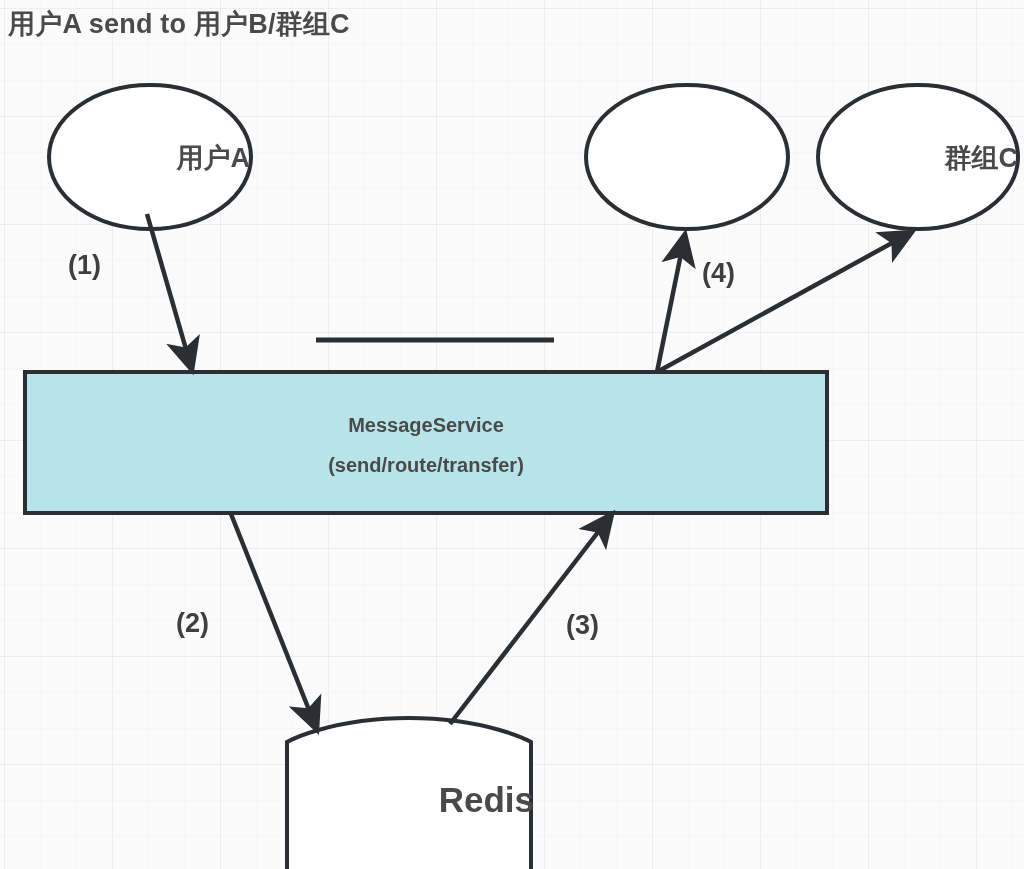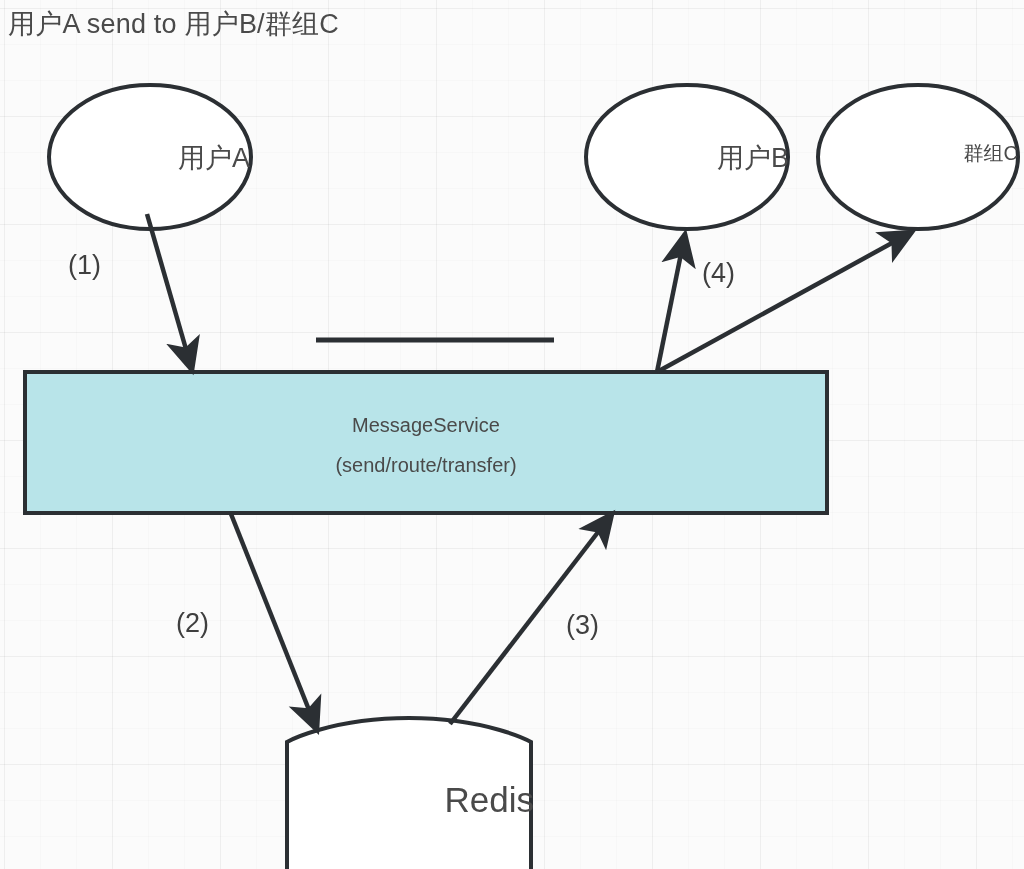--- a/index.html
+++ b/index.html
@@ -15,20 +15,21 @@
     overflow: hidden;
     background-color: #fbfbfb;
     background-image:
       linear-gradient(to right, rgba(0,0,0,0.035) 1px, transparent 1px),
       linear-gradient(to bottom, rgba(0,0,0,0.035) 1px, transparent 1px),
       linear-gradient(to right, rgba(0,0,0,0.016) 1px, transparent 1px),
       linear-gradient(to bottom, rgba(0,0,0,0.016) 1px, transparent 1px);
     background-size: 108px 108px, 108px 108px, 36px 36px, 36px 36px;
     background-position: 4px 8px, 4px 8px, 4px 8px, 4px 8px;
     font-family: "Liberation Sans", "DejaVu Sans", sans-serif;
+    font-weight: bold;
   }
   #diagram-svg {
     position: absolute;
     left: 0;
     top: 0;
     width: 1024px;
     height: 869px;
   }
   .title-text {
     position: absolute;
@@ -41,21 +42,21 @@
   }
   .node-label {
     position: absolute;
     text-align: right;
     color: #4a4a4a;
     white-space: nowrap;
     pointer-events: none;
   }
   .label-user-a { left: 50px; top: 140px; width: 200px; font-size: 27px; }
   .label-user-b { left: 585px; top: 140px; width: 204px; font-size: 27px; }
-  .label-group-c { left: 818px; top: 140px; width: 200px; font-size: 20px; }
+  .label-group-c { left: 818px; top: 140px; width: 200px; font-size: 27px; }
   .label-redis { left: 286px; top: 780px; width: 248px; font-size: 35px; }
   .svc-text {
     position: absolute;
     left: 25px;
     top: 405px;
     width: 802px;
     text-align: center;
     font-size: 20px;
     line-height: 40px;
     color: #4a4a4a;
@@ -103,21 +104,20 @@
 
     <line x1="450" y1="724" x2="612" y2="514" stroke="#2b2f33" stroke-width="4.5" marker-end="url(#arrowhead)"></line>
 
     <line x1="657" y1="372" x2="685" y2="234" stroke="#2b2f33" stroke-width="4.5" marker-end="url(#arrowhead)"></line>
 
     <line x1="657" y1="372" x2="912" y2="232" stroke="#2b2f33" stroke-width="4.5" marker-end="url(#arrowhead)"></line>
   </svg>
 
   <div class="node-label label-user-a">用户A</div>
 
-  <div class="node-label label-user-b">用户B</div>
 
   <div class="node-label label-group-c">群组C</div>
 
   <div class="svc-text">
     <div>MessageService</div>
     <div>(send/route/transfer)</div>
   </div>
 
   <div class="node-label label-redis">Redis</div>
 

